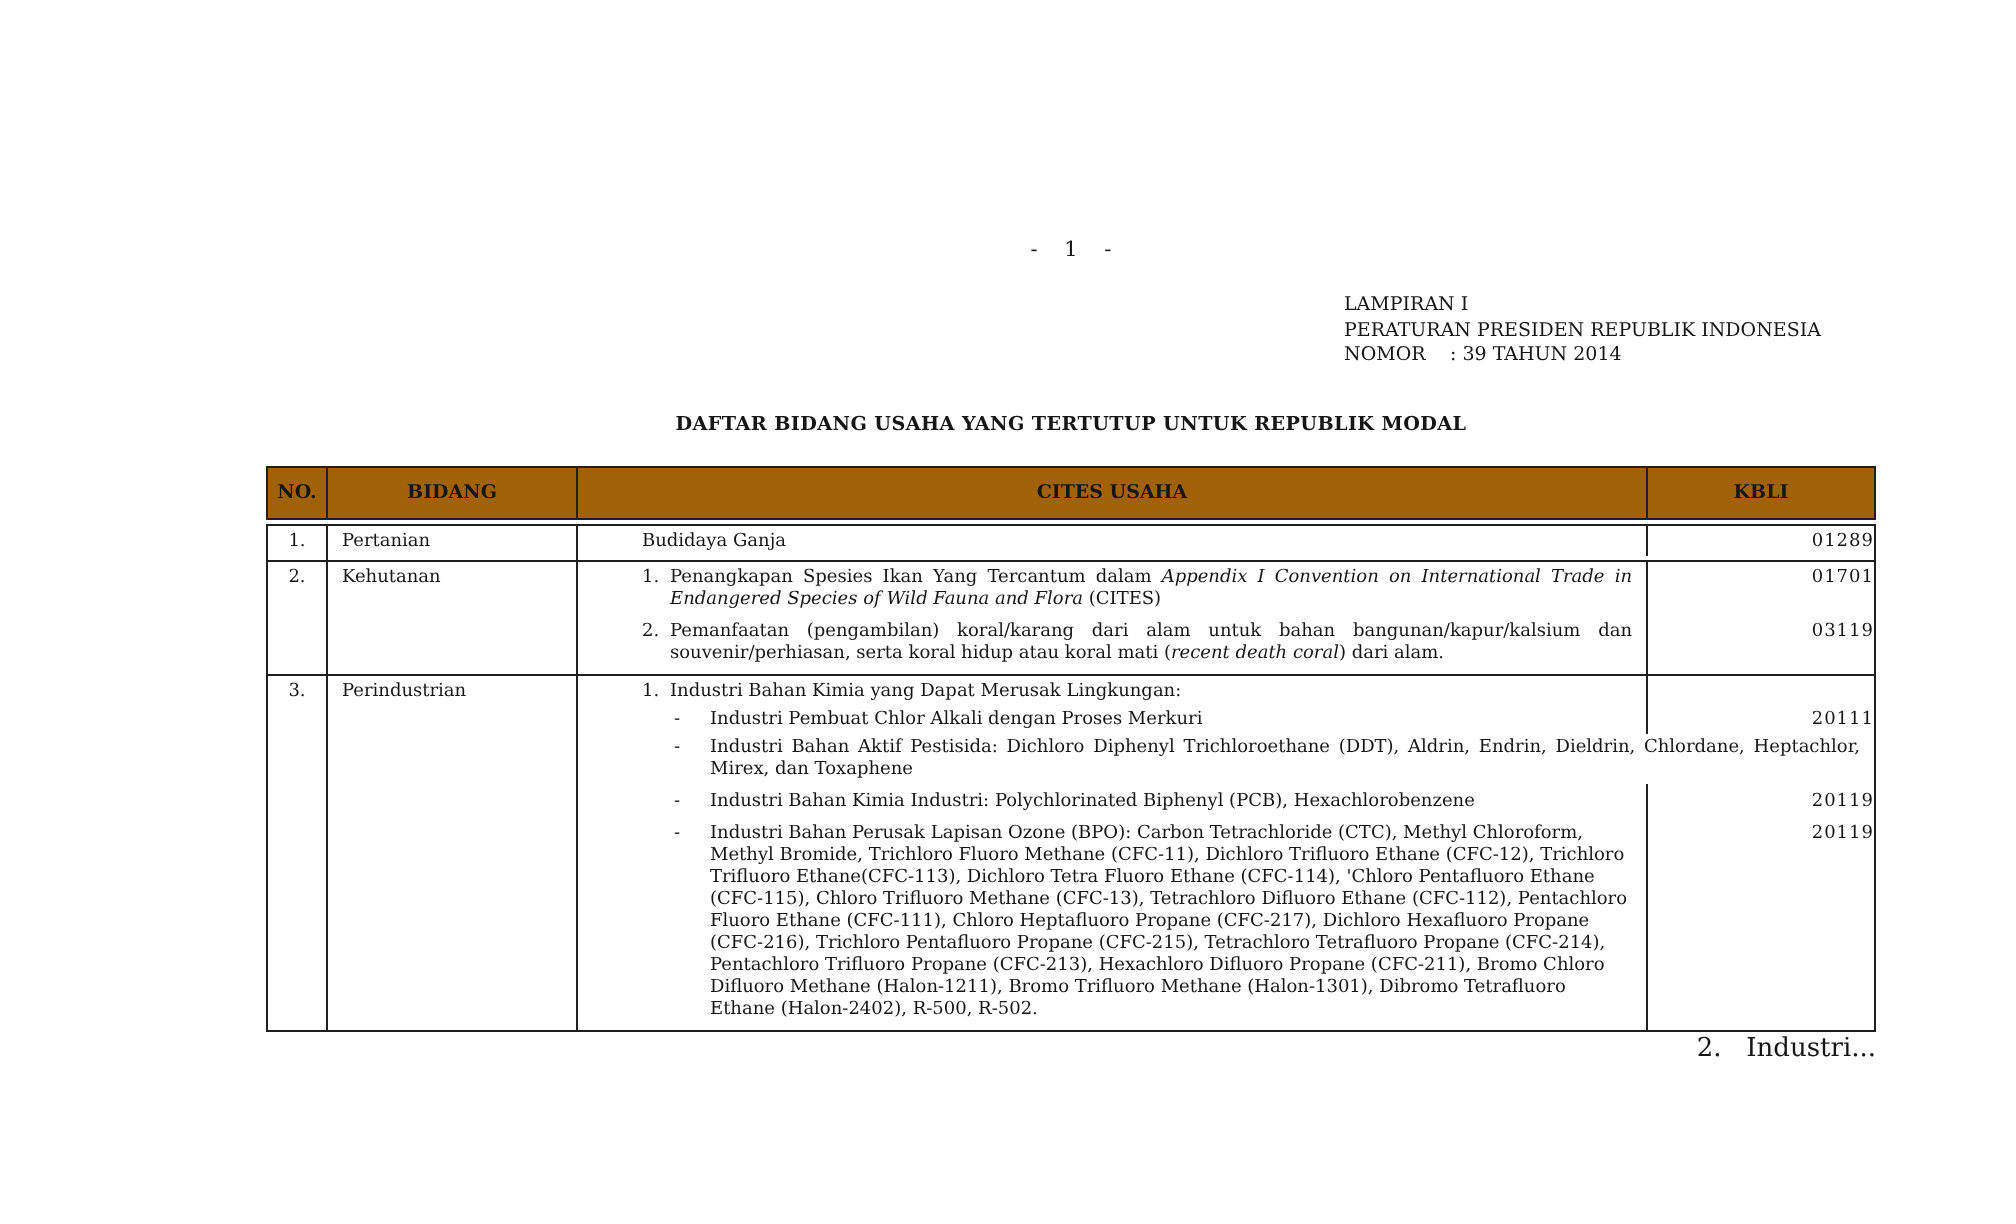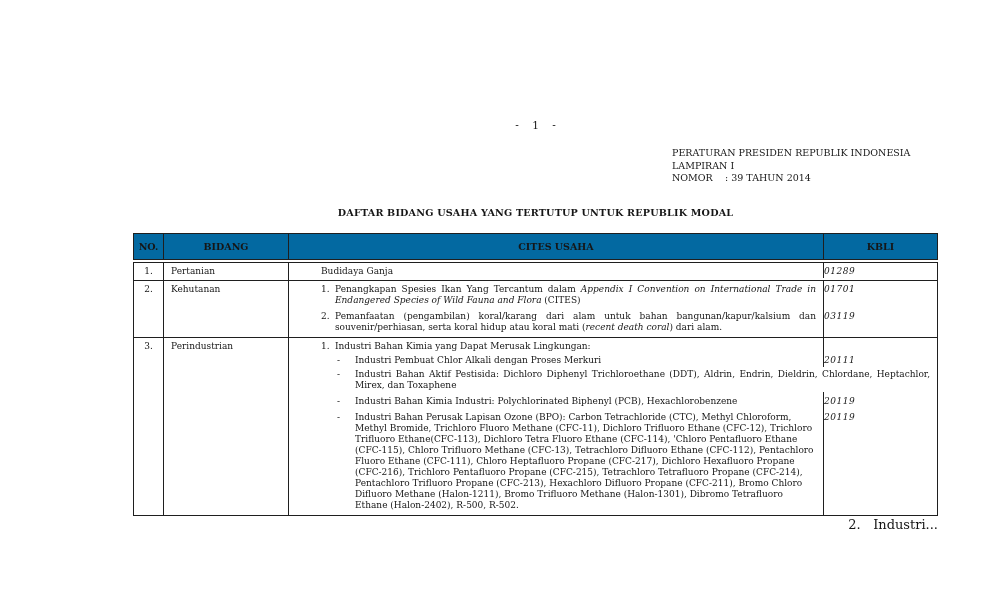--- a/index.html
+++ b/index.html
@@ -38,21 +38,21 @@
   }
   
   .thead {
     position: absolute;
     left: 133px; top: 233px; width: 805px; height: 27px;
     border: 1px solid #1f1f1f;
     display: flex;
     align-items: stretch;
     font-weight: bold;
     font-size: 9.5px;
-    background: #0369a1;
+    background: #a16207;
   }
   .thead > div {
     display: flex; align-items: center; justify-content: center;
     text-align: center;
   }
   .h-no    { width: 30px;  flex: none; border-right: 1px solid #1f1f1f; }
   .h-bidang{ width: 125px; flex: none; border-right: 1px solid #1f1f1f; }
   .h-usaha { flex: 1; }
   .h-kbli  { width: 114px; flex: none; border-left: 1px solid #1f1f1f; }
   
@@ -75,24 +75,23 @@
     width: 125px; flex: none;
     border-right: 1px solid #1f1f1f;
     padding: 3px 4px 3px 7px;
   }
   .c-right { flex: 1; display: flex; flex-direction: column; }
   .subrow { display: flex; align-items: stretch; flex: none; margin-left: 28px; }
   .c-usaha { flex: 1; padding: 2px 7px 1px 4px; }
   .c-kbli {
     width: 114px; flex: none;
     border-left: 1px solid #1f1f1f;
-    text-align: left;
+    text-align: right;
     padding-top: 2px;
     letter-spacing: 0.5px;
-    font-style: italic;
   }
   .subrow.first .c-usaha, .subrow.first .c-kbli { padding-top: 3px; }
   .subrow.gap .c-usaha, .subrow.gap .c-kbli { padding-top: 4px; }
   .subrow.last .c-usaha { padding-bottom: 4px; }
   .numitem { display: flex; }
   .numitem .num { width: 14px; flex: none; }
   .numitem .numtext { flex: 1; }
   .bullet { display: flex; margin-left: 16px; }
   .bullet .dash { width: 18px; flex: none; }
   .bullet .btext { flex: 1; }
@@ -107,22 +106,22 @@
   }
 </style>
 </head>
 <body>
 
 <div class="page">
 
   <div class="pageno">-    1    -</div>
 
   <div class="letterhead">
+    <div>LAMPIRAN I</div>
     <div>PERATURAN PRESIDEN REPUBLIK INDONESIA</div>
-    <div>LAMPIRAN I</div>
     <div><span class="kvl">NOMOR</span><span>: 39 TAHUN 2014</span></div>
   </div>
 
   <div class="doc-title">DAFTAR BIDANG USAHA YANG TERTUTUP UNTUK REPUBLIK MODAL</div>
 
   <div class="thead">
     <div class="h-no">NO.</div>
     <div class="h-bidang">BIDANG</div>
     <div class="h-usaha">CITES USAHA</div>
     <div class="h-kbli">KBLI</div>

